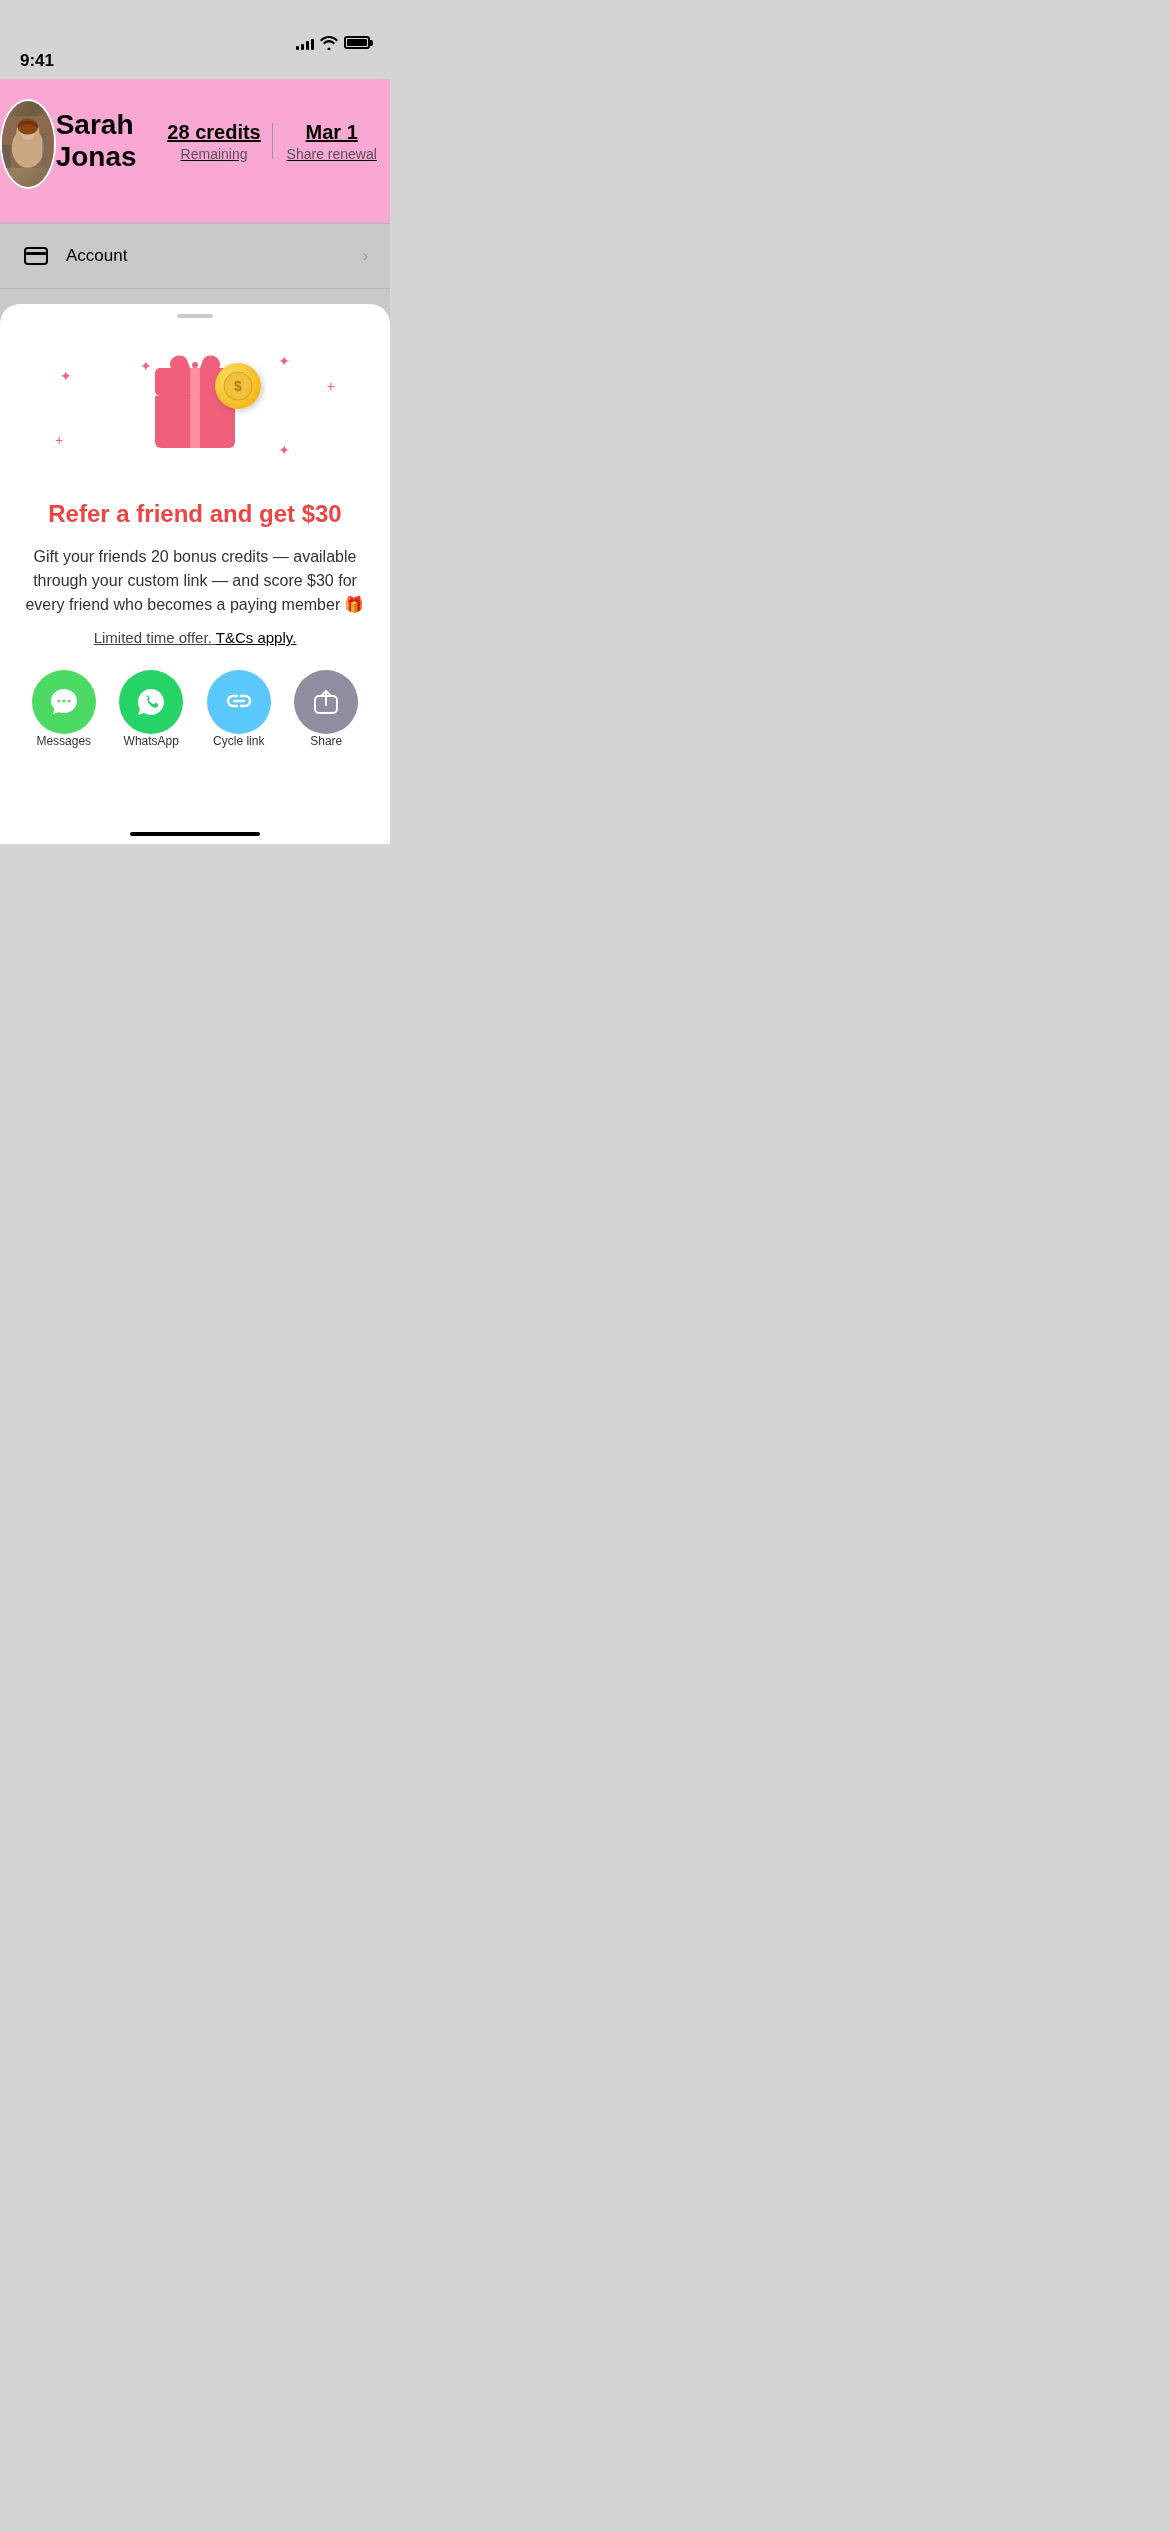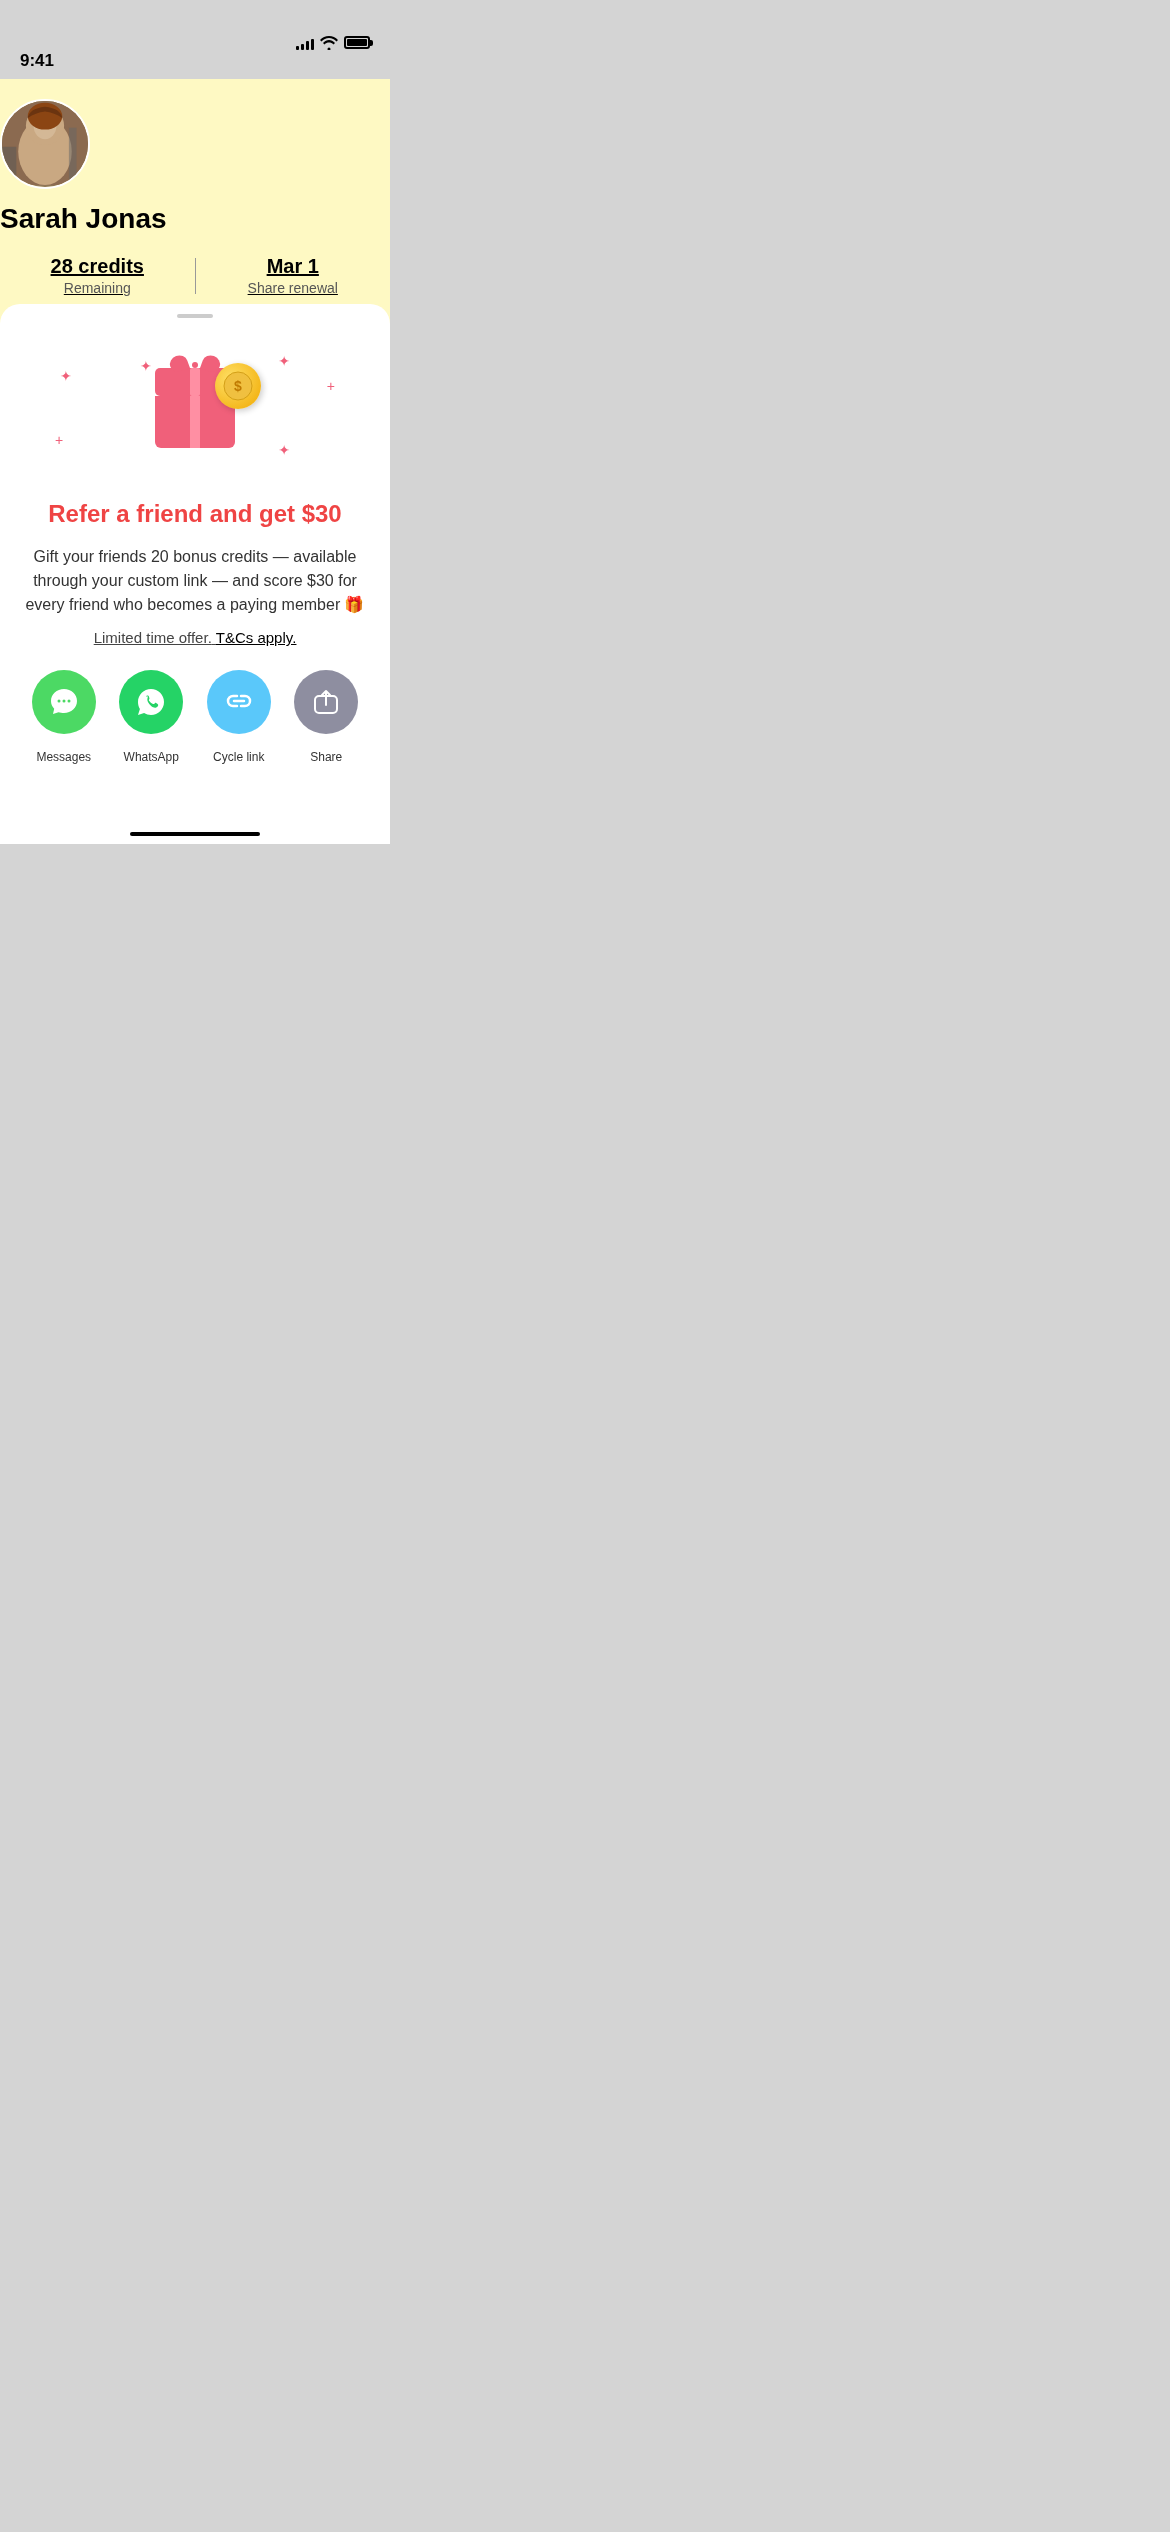--- a/index.html
+++ b/index.html
@@ -67,23 +67,24 @@
     }
     .battery-fill {
       width: 100%;
       height: 100%;
       background: #000;
       border-radius: 1px;
     }
 
     
     .profile-section {
-      background: #fef9c3;
-      display: flex;
-      flex-direction: column;
+      background: #f9a8d4;
+      display: flex;
+      flex-direction: row;
+      align-items: center;
       padding: 20px 0 20px;
     }
 
     .avatar-container {
       width: 90px;
       height: 90px;
       border-radius: 50%;
       overflow: hidden;
       margin-bottom: 14px;
       border: 2px solid #fff;
@@ -274,21 +275,21 @@
       display: flex;
       justify-content: space-around;
       align-items: center;
       padding: 0 20px 30px;
     }
 
     .share-item {
       display: flex;
       flex-direction: column;
       align-items: center;
-      gap: 16px;
+      gap: 0;
       cursor: pointer;
     }
 
     .share-btn {
       width: 64px;
       height: 64px;
       border-radius: 50%;
       display: flex;
       align-items: center;
       justify-content: center;

